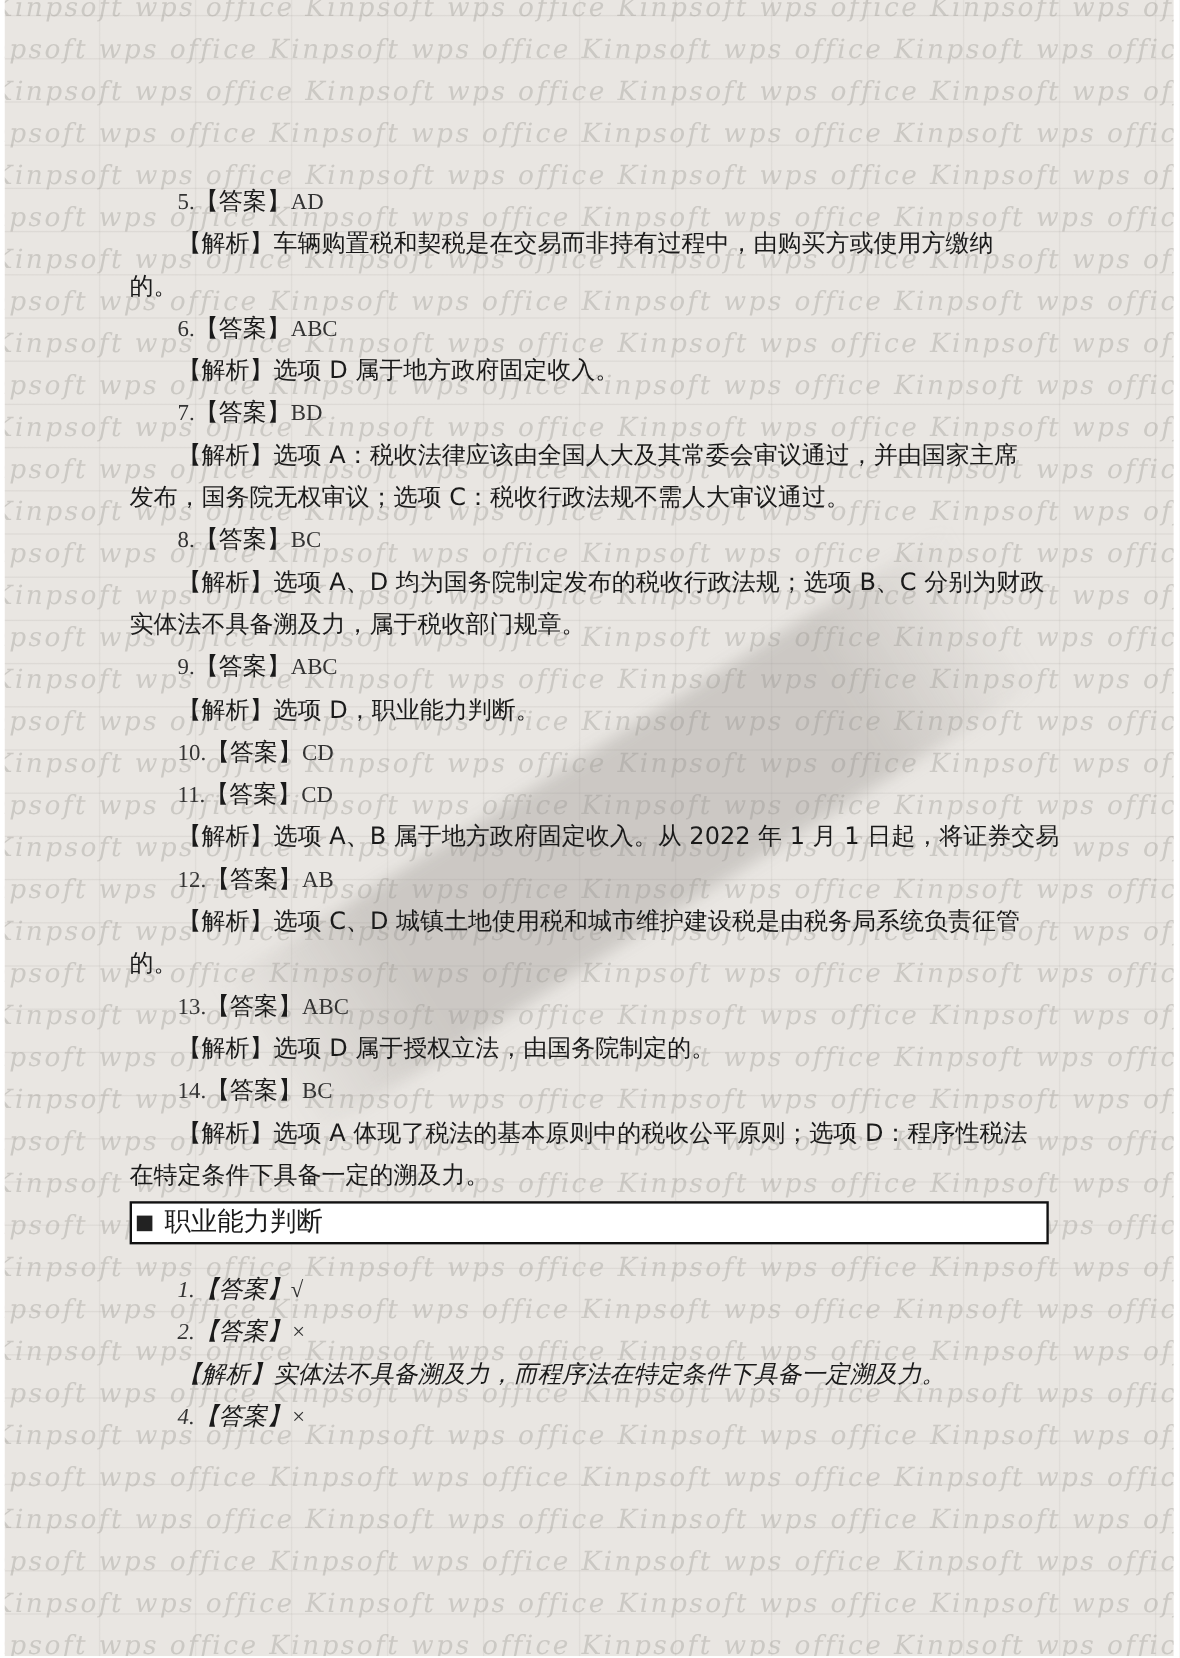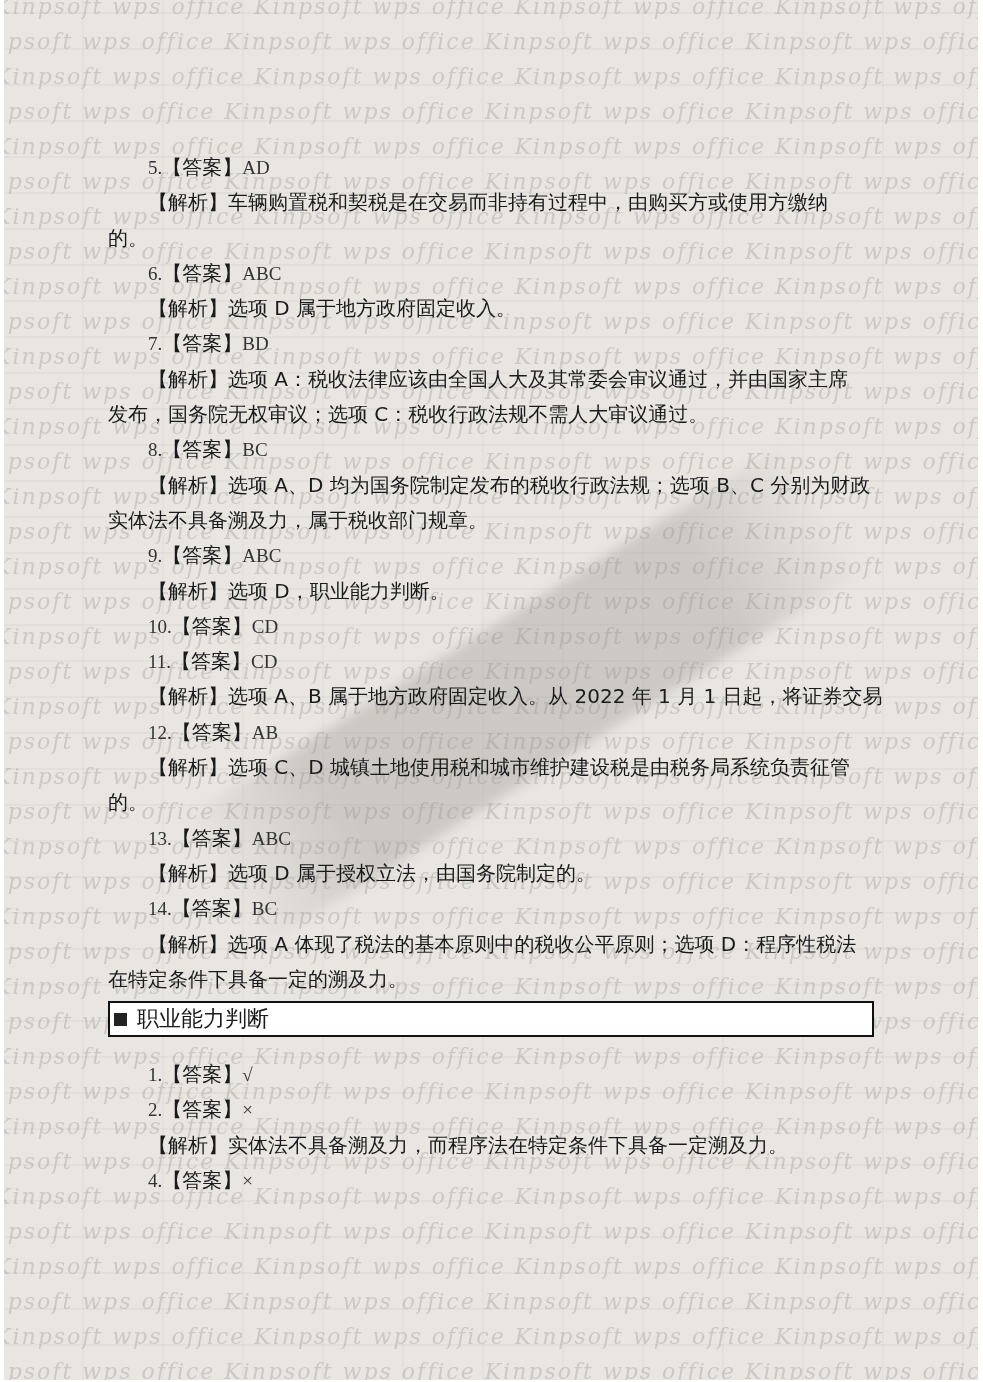--- a/index.html
+++ b/index.html
@@ -92,20 +92,21 @@
     .section-box .square {
       display: inline-block;
       width: 13px;
       height: 13px;
       background: #222;
       margin-left: 4px;
       margin-right: 10px;
     }
     .after-box {
       margin-top: 20px;
+      font-style: italic;
     }
   </style>
 </head>
 <body>
 
 <div class="page">
   <div class="wm-tile" id="wm">
       <div class="wm-row" style="top: -6px; left: -10px;">Kinpsoft  wps  office   Kinpsoft  wps  office   Kinpsoft  wps  office   Kinpsoft  wps  office   Kinpsoft  wps  office   Kinpsoft  wps  office   Kinpsoft  wps  office   Kinpsoft  wps  office   Kinpsoft  wps  office   Kinpsoft  wps  office   Kinpsoft  wps  office   Kinpsoft  wps  office   </div>
       <div class="wm-row" style="top: 29px; left: -40px;">Kinpsoft  wps  office   Kinpsoft  wps  office   Kinpsoft  wps  office   Kinpsoft  wps  office   Kinpsoft  wps  office   Kinpsoft  wps  office   Kinpsoft  wps  office   Kinpsoft  wps  office   Kinpsoft  wps  office   Kinpsoft  wps  office   Kinpsoft  wps  office   Kinpsoft  wps  office   </div>
       <div class="wm-row" style="top: 64px; left: -10px;">Kinpsoft  wps  office   Kinpsoft  wps  office   Kinpsoft  wps  office   Kinpsoft  wps  office   Kinpsoft  wps  office   Kinpsoft  wps  office   Kinpsoft  wps  office   Kinpsoft  wps  office   Kinpsoft  wps  office   Kinpsoft  wps  office   Kinpsoft  wps  office   Kinpsoft  wps  office   </div>

